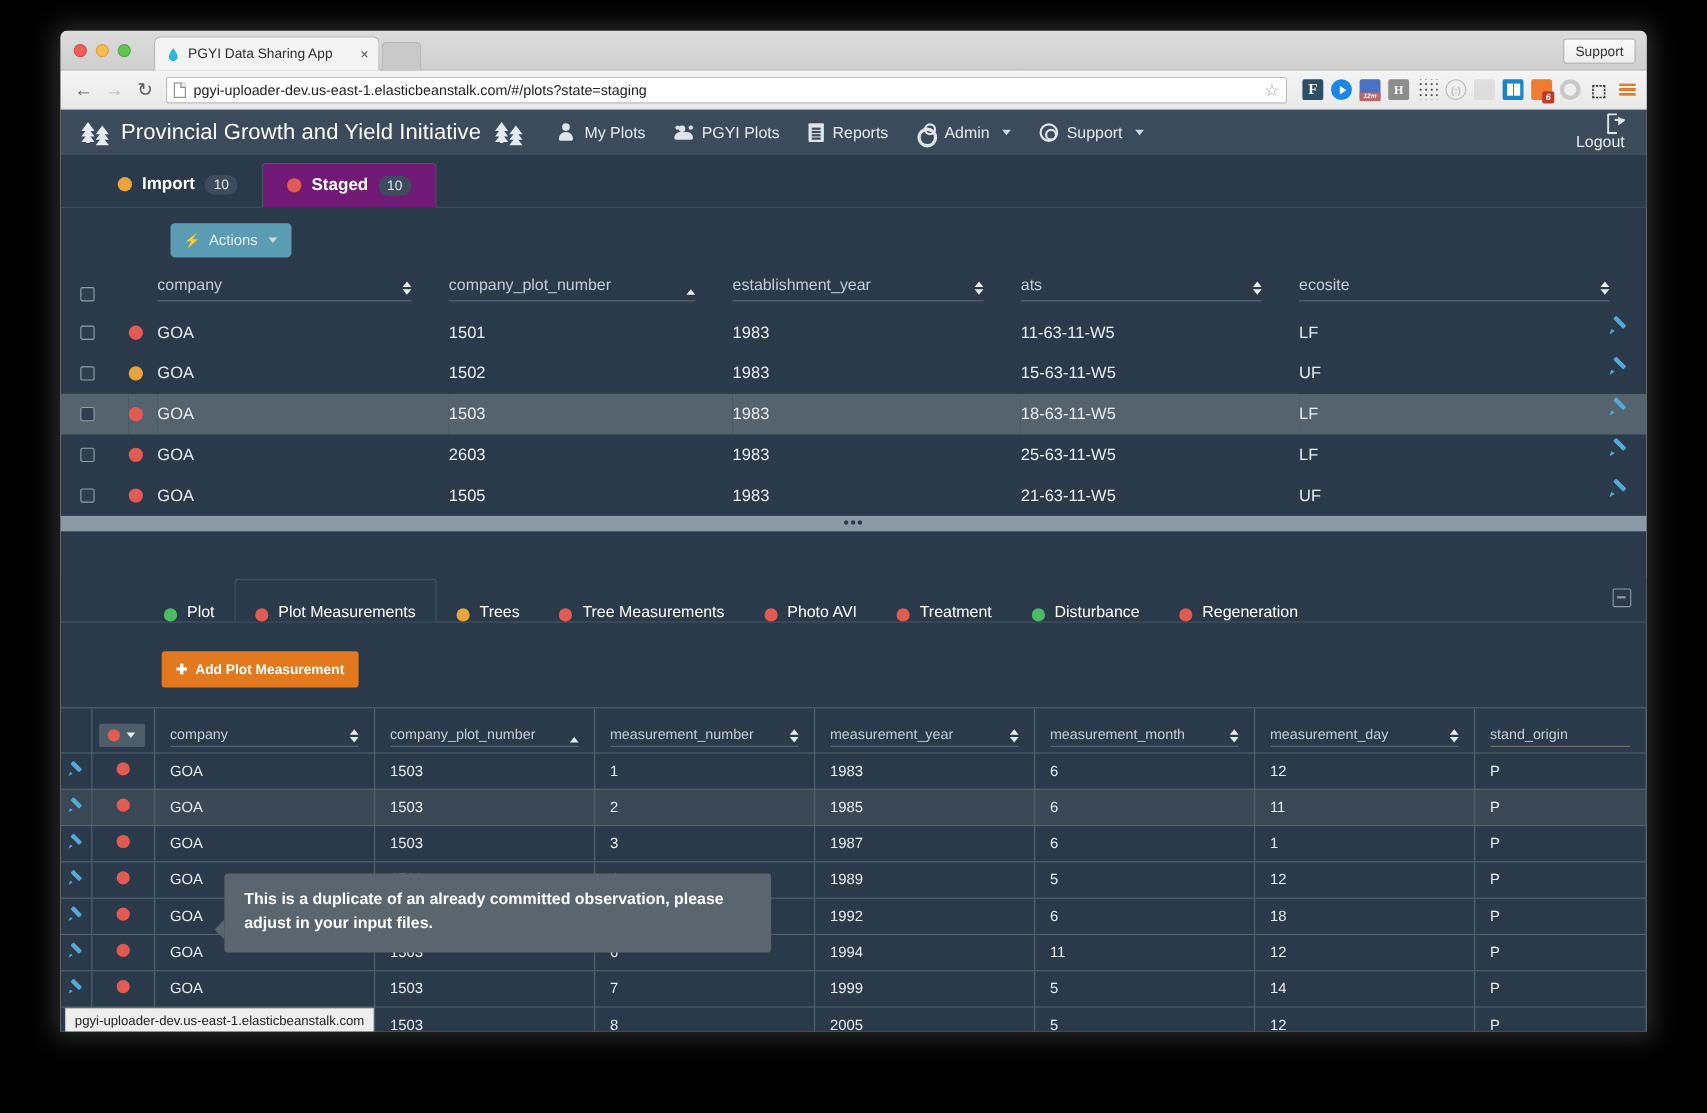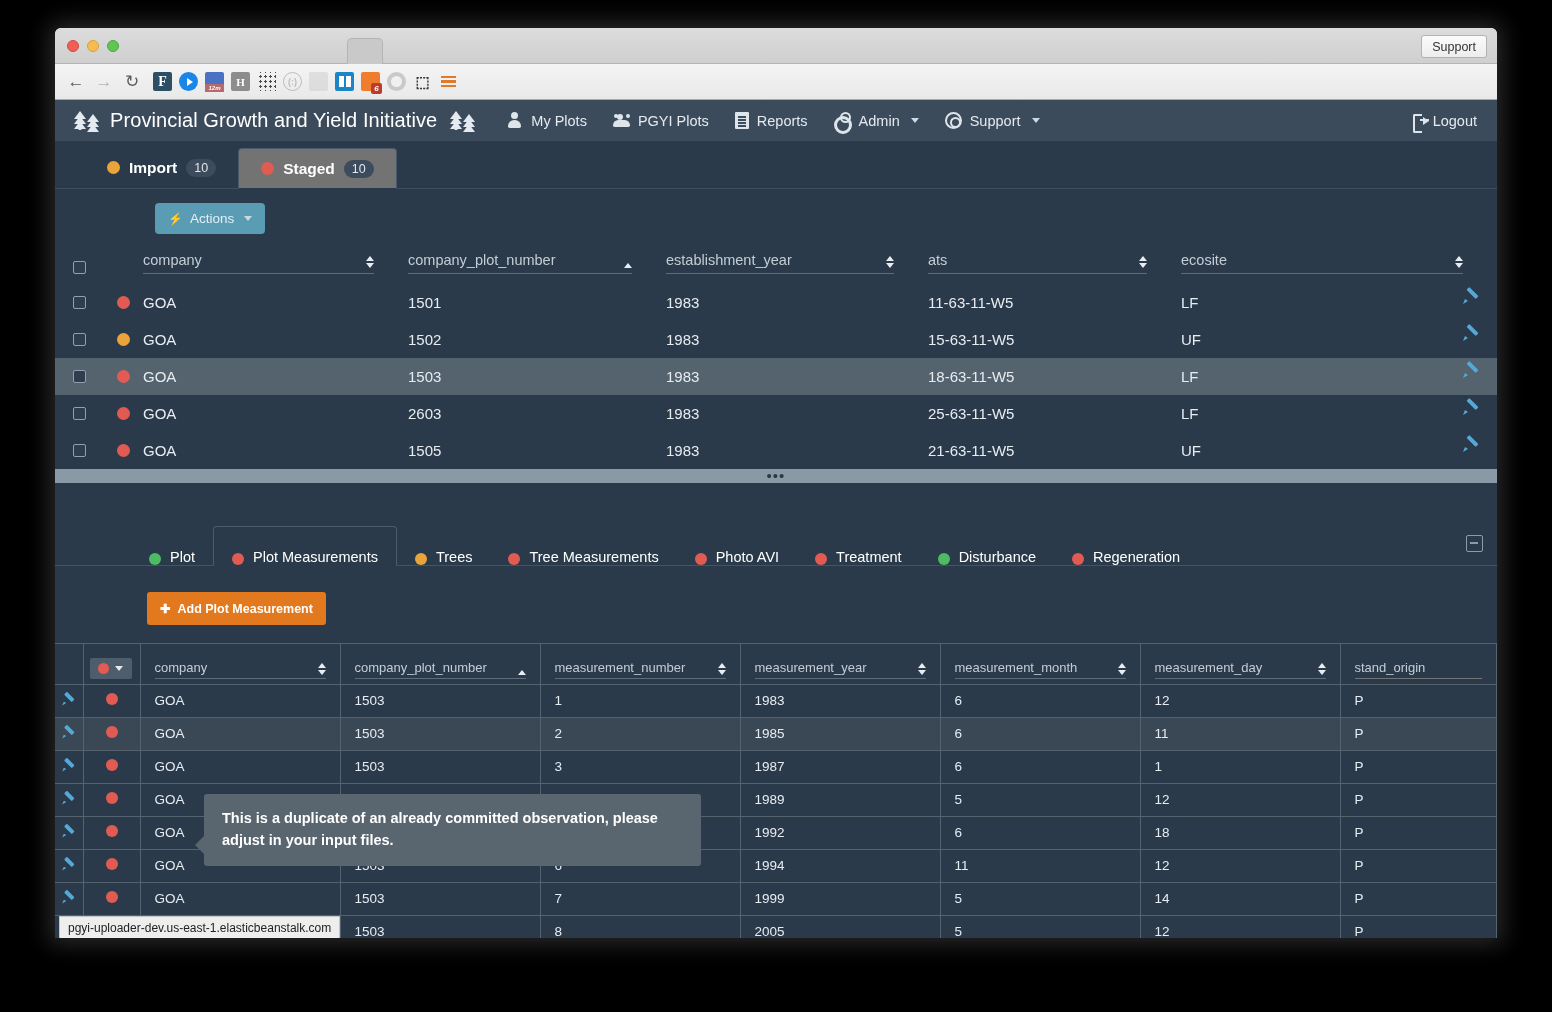--- a/index.html
+++ b/index.html
@@ -113,21 +113,21 @@
   .tree{ position:relative; width:13px; height:19px; }
   .tree.sm{ width:11px;height:16px; }
   .tree .t{ position:absolute;left:50%;transform:translateX(-50%);width:0;height:0;
     border-left:6px solid transparent;border-right:6px solid transparent;border-bottom:8px solid #e4eaef;}
   .tree .t2{ top:5px; }
   .tree .t3{ top:10px; }
   .tree .trunk{ position:absolute;left:50%;transform:translateX(-50%);bottom:0;width:3px;height:3px;background:#e4eaef;}
   .brandtitle{ margin:0 12px; font-size:20px; }
   .navitems{ display:flex; align-items:center; gap:26px; margin-left:32px; }
   .navitem{ display:flex; align-items:center; gap:8px; font-size:14.5px; color:#e4eaef; }
-  .logout{ position:absolute; right:20px; display:flex; align-items:flex-end; gap:4px; font-size:14.5px; color:#e4eaef; }
+  .logout{ position:absolute; right:20px; display:flex; align-items:flex-end; gap:4px; font-size:14.5px; color:#e4eaef;flex-direction:column; }
   .ico{ width:17px; height:17px; display:inline-block; position:relative; flex:0 0 auto;}
   
   .ico.person:before{content:"";position:absolute;left:5px;top:0;width:7px;height:7px;border-radius:50%;background:#dde4ea;}
   .ico.person:after{content:"";position:absolute;left:2px;top:8px;width:13px;height:8px;border-radius:7px 7px 2px 2px;background:#dde4ea;}
   
   .ico.group:before{content:"";position:absolute;left:4px;top:2px;width:6px;height:6px;border-radius:50%;
     background:#dde4ea;box-shadow:8px -1px 0 -1px #dde4ea,-4px -1px 0 -1px #dde4ea;}
   .ico.group:after{content:"";position:absolute;left:0px;top:8px;width:17px;height:7px;border-radius:6px 6px 2px 2px;background:#dde4ea;}
   
   .ico.doc{ width:14px;height:17px;background:#dde4ea;border-radius:1px;}
@@ -149,21 +149,21 @@
      box-shadow:-1px -3px 0 -1px #dde4ea;}
   .outarrow{position:absolute;right:0;top:3px;width:0;height:0;
      border-left:6px solid #dde4ea;border-top:4px solid transparent;border-bottom:4px solid transparent;}
   .caret{ width:0;height:0;border-left:4px solid transparent;border-right:4px solid transparent;
     border-top:5px solid #cfd8e0; margin-left:3px; display:inline-block;}
   
   .statetabs{ height:48px; display:flex; align-items:flex-end; padding-left:30px;
     border-bottom:1px solid #3e4e60; background:#2b3a4a; position:relative;}
   .stab{ display:flex; align-items:center; gap:9px; height:41px; padding:0 22px;
     font-size:15.5px; color:#fff; font-weight:bold; border-radius:4px 4px 0 0; }
-  .stab.active{ background:#737373; border:1px solid #4a5a6b; border-bottom:1px solid #2b3a4a; margin-bottom:-1px;text-align:center; }
+  .stab.active{ background:#701a75; border:1px solid #4a5a6b; border-bottom:1px solid #2b3a4a; margin-bottom:-1px;text-align:center; }
   .stab .cdot{ width:13px;height:13px;border-radius:50%; }
   .stab .count{ background:#3d4c5d; color:#dfe6ec; font-size:12.5px; font-weight:normal;
     border-radius:10px; padding:2px 8px; }
   
   .actionsrow{ padding:14px 0 10px 100px; }
   .actions-btn{ display:inline-flex; align-items:center; gap:7px; background:#5b9cb5;
     color:#e3eef3; font-size:13.5px; padding:8px 13px; border-radius:4px; }
   .bolt{ font-size:12px; }
   
   .tbl-top{ width:100%; border-collapse:collapse; table-layout:fixed; }
@@ -256,28 +256,40 @@
 
 <div id="desktop">
   <div id="window">
 
     <div class="tabstrip">
       <div class="traffic">
         <span class="dot r"></span>
         <span class="dot y"></span>
         <span class="dot g"></span>
       </div>
+      <div class="tab">
+        <svg class="favicon" viewBox="0 0 16 16">
+          <path d="M8 1 C5 5 3 8 3 10.5 A5 5 0 0 0 13 10.5 C13 8 11 5 8 1 Z" fill="#2cb8d8"></path>
+        </svg>
+        <span class="tablabel">PGYI Data Sharing App</span>
+        <span class="tabclose">×</span>
+      </div>
       <div class="tab-stub"></div>
       <div class="spencer-btn">Support</div>
     </div>
 
     <div class="navbar">
       <span class="navbtn">←</span>
       <span class="navbtn dim">→</span>
       <span class="navbtn">↻</span>
+      <div class="omnibox">
+        <span class="pagefile"></span>
+        <span class="urltext">pgyi-uploader-dev.us-east-1.elasticbeanstalk.com/#/plots?state=staging</span>
+        <span class="star">☆</span>
+      </div>
       <div class="exticons">
         <span class="ext fsq">F</span>
         <span class="ext cam"></span>
         <span class="ext blue12">
             <i class="badge12">12m</i>
           </span>
         <span class="ext hh">H</span>
         <span class="ext grid">
             <i></i>
           </span>

